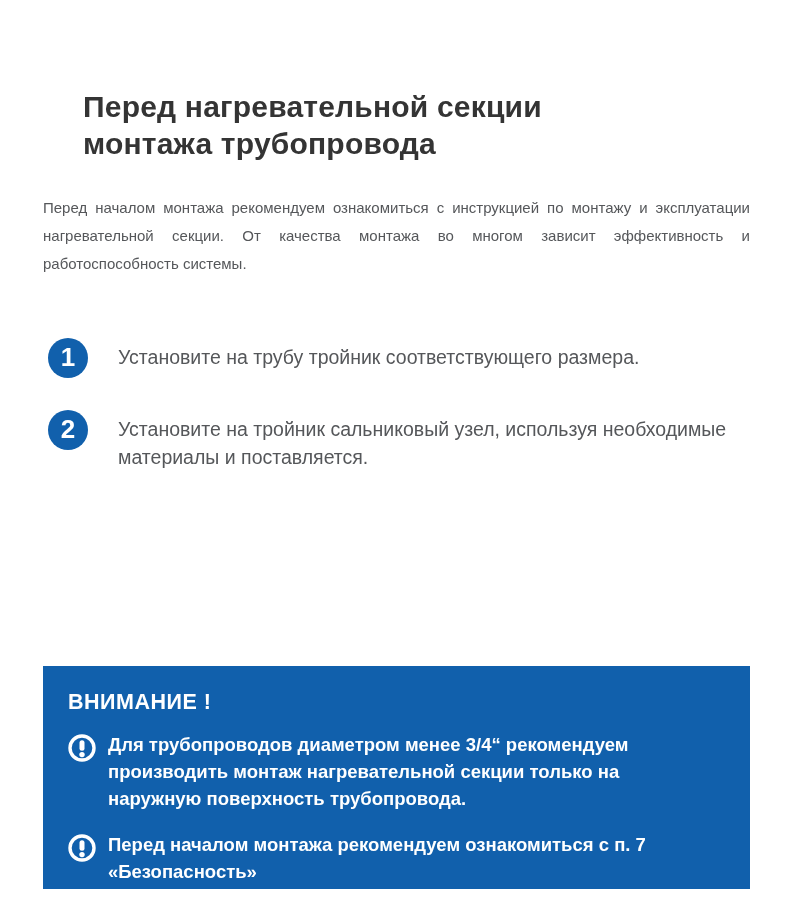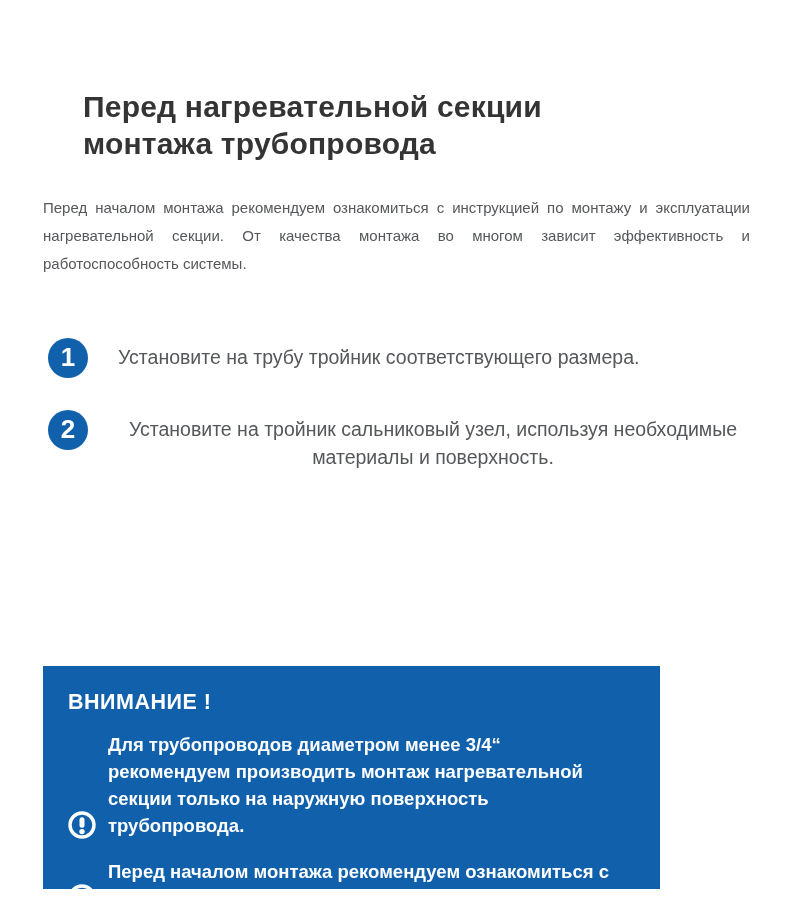--- a/index.html
+++ b/index.html
@@ -68,40 +68,39 @@
     justify-content:center;
     line-height:1;
     padding-bottom:2px;
   }
   .step-text{
     margin-left:30px;
     margin-top:5px;
     color:var(--body-color);
     font-size:19.5px;
     line-height:28px;
-    text-align:center;
   }
   .warning-box{
     position:absolute;
     left:43px;
     top:578px;
-    width:617px;
+    width:707px;
     height:223px;
     background:var(--accent);
     padding:24px 42px 0 25px;
   }
   .warning-heading{
     color:var(--white);
     font-size:21.5px;
     font-weight:bold;
     letter-spacing:0.5px;
   }
   .warning-item{
     display:flex;
-    align-items:flex-end;
+    align-items:flex-start;
     margin-top:16px;
   }
   .warning-item + .warning-item{
     margin-top:19px;
   }
   .warn-icon{
     flex:0 0 28px;
     width:28px;
     height:28px;
     margin-top:3px;
@@ -128,21 +127,21 @@
     <p>Перед началом монтажа рекомендуем ознакомиться с инструкцией по мон­тажу и эксплуатации нагревательной секции. От качества монтажа во многом зависит эффективность и работоспособность системы.</p>
   </div>
 
   <div class="steps">
     <div class="step-row">
       <div class="step-badge">1</div>
       <div class="step-text">Установите на трубу тройник соответствующего размера.</div>
     </div>
     <div class="step-row">
       <div class="step-badge">2</div>
-      <div class="step-text">Установите на тройник сальниковый узел, используя необходимые материалы и поверхность.</div>
+      <div class="step-text">Установите на тройник сальниковый узел, используя необходимые материалы и поставляется.</div>
     </div>
   </div>
 
   <div class="warning-box">
     <div class="warning-heading">ВНИМАНИЕ !</div>
 
     <div class="warning-item">
       <svg class="warn-icon" viewBox="0 0 28 28" xmlns="http://www.w3.org/2000/svg" aria-hidden="true">
         <circle cx="14" cy="14" r="12" fill="none" stroke="#ffffff" stroke-width="3.4"></circle>
         <rect x="11.5" y="6.2" width="5" height="10.6" rx="2.5" fill="#ffffff"></rect>

